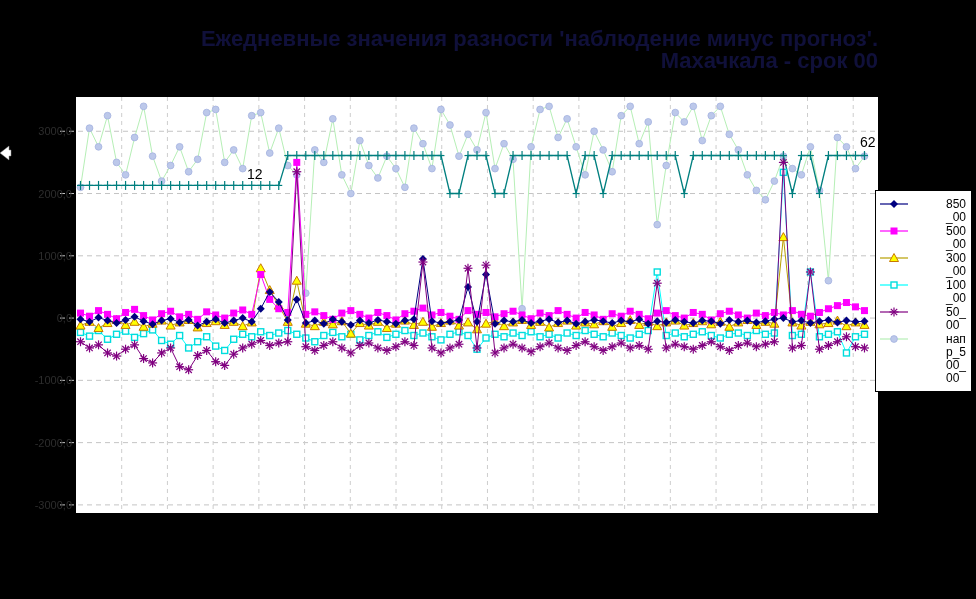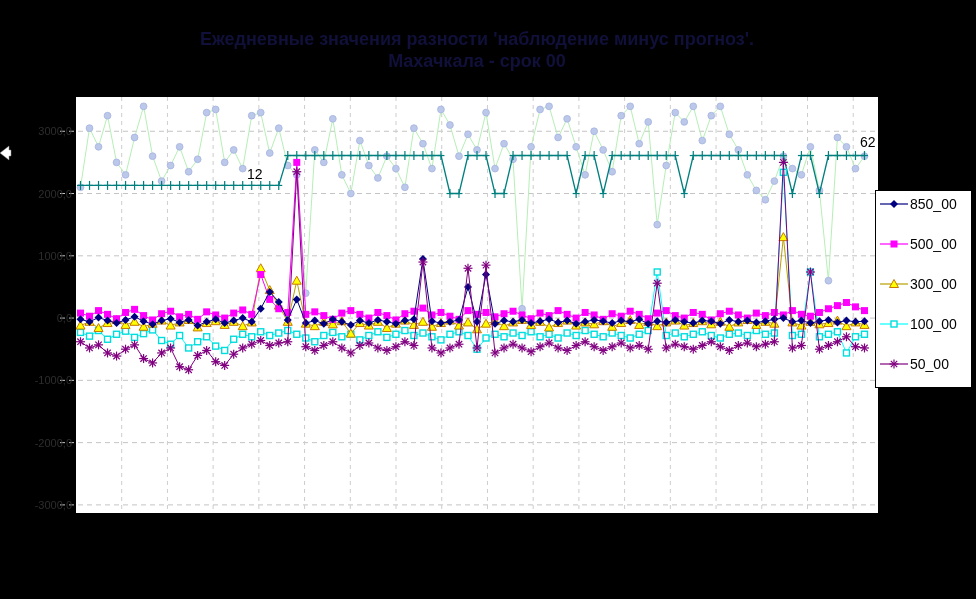--- a/index.html
+++ b/index.html
@@ -1,26 +1,26 @@
 <!DOCTYPE html>
 <html><head>
 <meta charset="utf-8">
 <style>
   html,body{margin:0;padding:0;background:#000;}
   #stage{position:relative;width:976px;height:599px;background:#000;overflow:hidden;
          font-family:"Liberation Sans",sans-serif;}
-  #title{position:absolute;left:76px;top:28px;width:802px;text-align:center;
-         font-size:18px;font-weight:bold;line-height:22px;color:#10103a;}
+  #title{position:absolute;left:76px;top:28px;width:802px;text-align:right;
+         font-size:22px;font-weight:bold;line-height:22px;color:#10103a;}
   #chart{position:absolute;left:0;top:0;}
   #legend{position:absolute;left:875px;top:190px;width:97px;min-height:198px;
           background:#fff;border:1px solid #000;box-sizing:border-box;
           padding:6px 2px 6px 2px;display:flex;flex-direction:column;justify-content:space-between;}
   .lg-item{display:flex;align-items:flex-start;min-height:24px;}
   .lg-swatch{flex:0 0 32px;height:14px;}
-  .lg-label{font-size:14px;color:#000;line-height:13px;word-break:break-all;padding-top:1px;}
+  .lg-label{font-size:12px;color:#000;line-height:13px;word-break:break-all;padding-top:1px;margin-left:36px;}
   #cursor{position:absolute;left:0px;top:144px;}
 </style>
 </head>
 <body>
 
 <div id="stage">
   <div id="title">
     <div>Ежедневные значения разности 'наблюдение минус прогноз'.</div>
     <div>Махачкала - срок 00</div>
   </div>
@@ -1100,18 +1100,27 @@
           <line x1="2" y1="7" x2="30" y2="7" stroke="#800080" stroke-width="1.2"></line>
           <g>
             <line x1="16" y1="2.5" x2="16" y2="11.5" stroke="#800080" stroke-width="1.2"></line>
             <line x1="11.5" y1="7" x2="20.5" y2="7" stroke="#800080" stroke-width="1.2"></line>
             <line x1="12.8" y1="3.8" x2="19.2" y2="10.2" stroke="#800080" stroke-width="1.2"></line>
             <line x1="19.2" y1="3.8" x2="12.8" y2="10.2" stroke="#800080" stroke-width="1.2"></line>
           </g>
         </svg>
         <div class="lg-label">50_00</div>
       </div>
+      <div class="lg-item">
+        <svg width="32" height="14" class="lg-swatch">
+          <line x1="2" y1="7" x2="30" y2="7" stroke="#b6efb6" stroke-width="1.2"></line>
+          <g>
+            <circle cx="16" cy="7" r="3.4" fill="#bcc8ea" stroke="#a5b3e0" stroke-width="0.8"></circle>
+          </g>
+        </svg>
+        <div class="lg-label">напр_500_00</div>
+      </div>
     </div>
 
   <svg id="cursor" width="12" height="20">
     <polygon points="0,9 9,2 9,6 11,6 11,12 9,12 9,16" fill="#ffffff" stroke="#888" stroke-width="0.5"></polygon>
   </svg>
 </div>
 
 </body></html>

